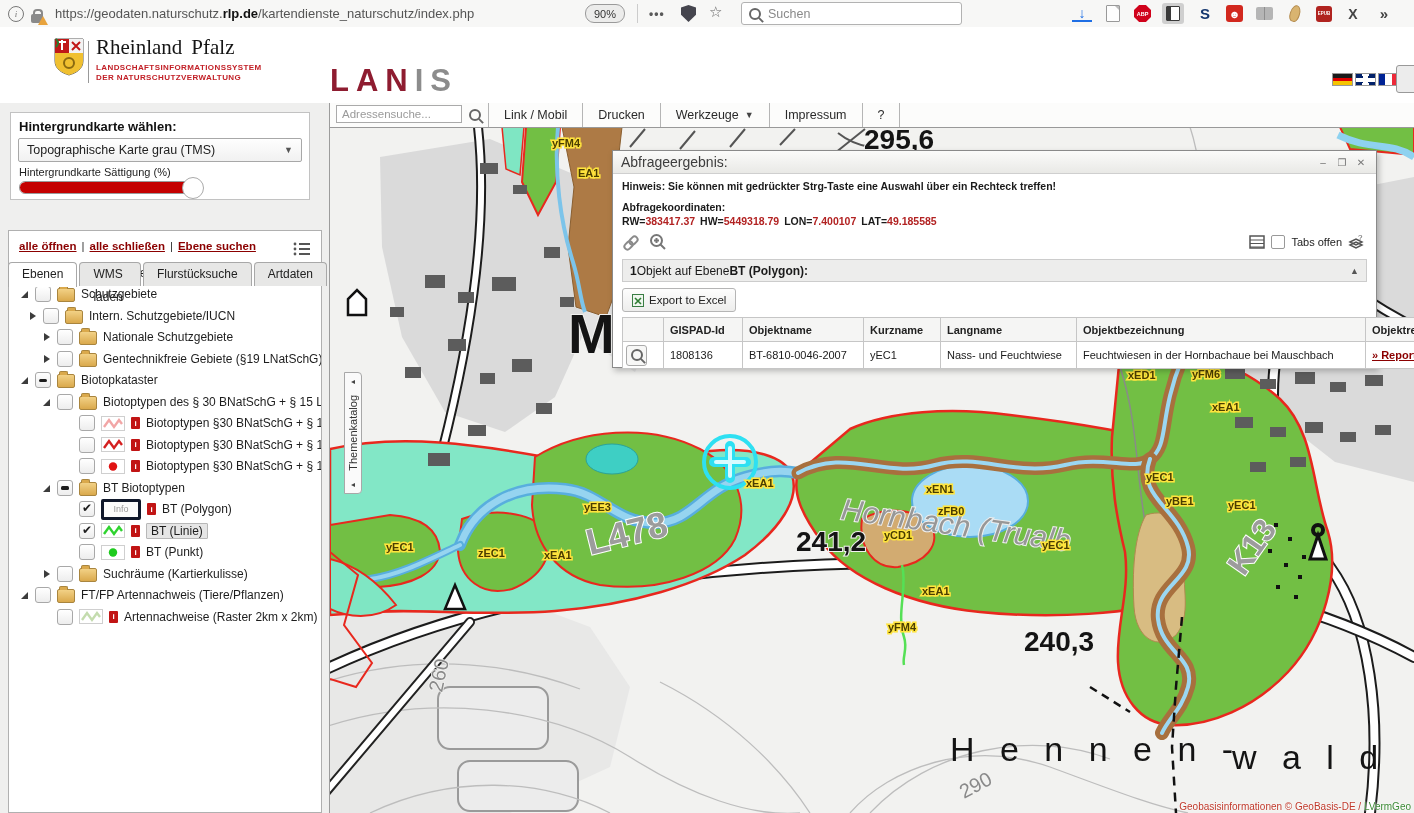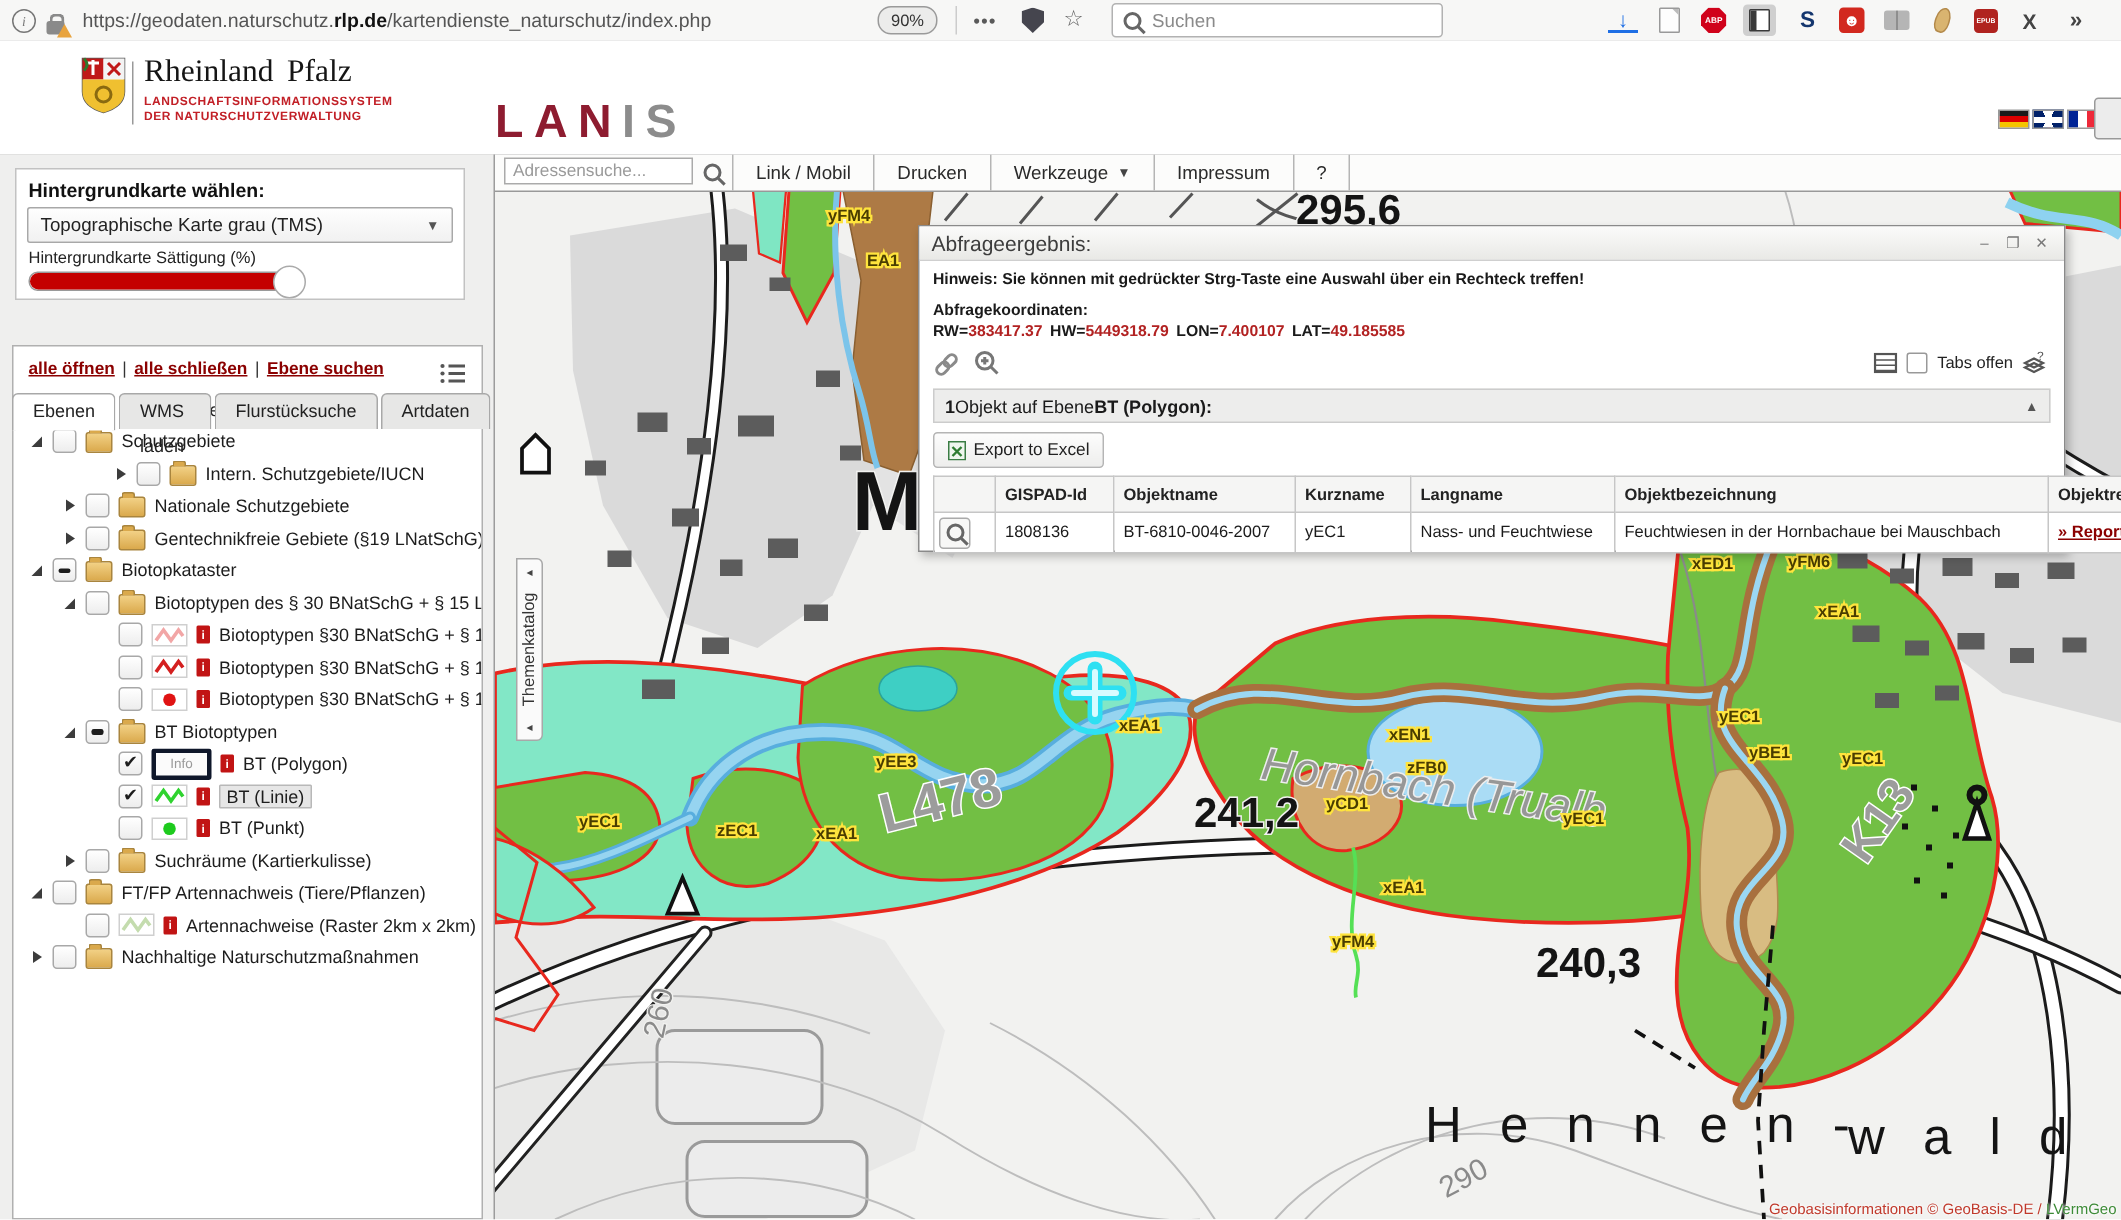--- a/index.html
+++ b/index.html
@@ -279,21 +279,21 @@
             <span class="cb i"></span>
             <span class="ic-folder"></span>
             <span class="lbl">Grenzen/Geobasisdaten</span>
           </div>
           <div class="trow" style="padding-left: 12px;">
             <span class="exp o"></span>
             <span class="cb u"></span>
             <span class="ic-folder"></span>
             <span class="lbl">Schutzgebiete</span>
           </div>
-          <div class="trow" style="padding-left: 34px; margin-left: 34px;">
+          <div class="trow" style="padding-left: 20px;">
             <span class="exp c"></span>
             <span class="cb u"></span>
             <span class="ic-folder"></span>
             <span class="lbl">Intern. Schutzgebiete/IUCN</span>
           </div>
           <div class="trow" style="padding-left: 34px;">
             <span class="exp c"></span>
             <span class="cb u"></span>
             <span class="ic-folder"></span>
             <span class="lbl">Nationale Schutzgebiete</span>
@@ -399,26 +399,20 @@
           <div class="trow" style="padding-left: 34px;">
             <span class="expsp"></span>
             <span class="cb u"></span>
             <span class="zz">
               <svg width="22" height="13">
                 <polyline points="2,10 7,3 12,10 17,3 20,7" fill="none" stroke="#c4dcae" stroke-width="2.4"></polyline>
               </svg>
             </span>
             <span class="ic-info"></span>
             <span class="lbl">Artennachweise (Raster 2km x 2km)</span>
-          </div>
-          <div class="trow" style="padding-left: 12px;">
-            <span class="exp c"></span>
-            <span class="cb u"></span>
-            <span class="ic-folder"></span>
-            <span class="lbl">Nachhaltige Naturschutzmaßnahmen</span>
           </div>
         </div>
     </div>
   </div>
 
   <div id="maparea">
     <div id="maptoolbar">
       <input id="addr" placeholder="Adressensuche..." style="">
       <span class="magbtn">
           <span class="mag"></span>

